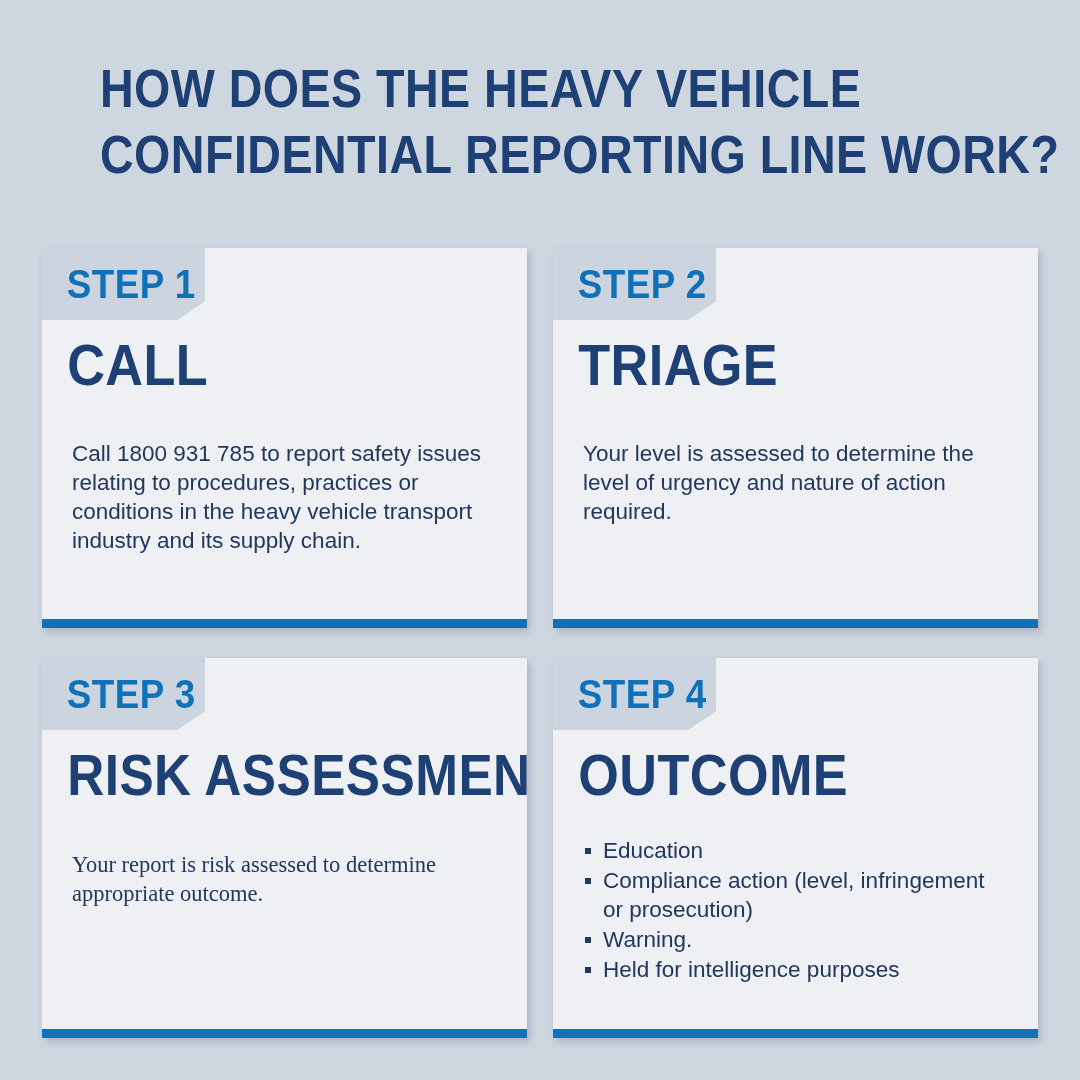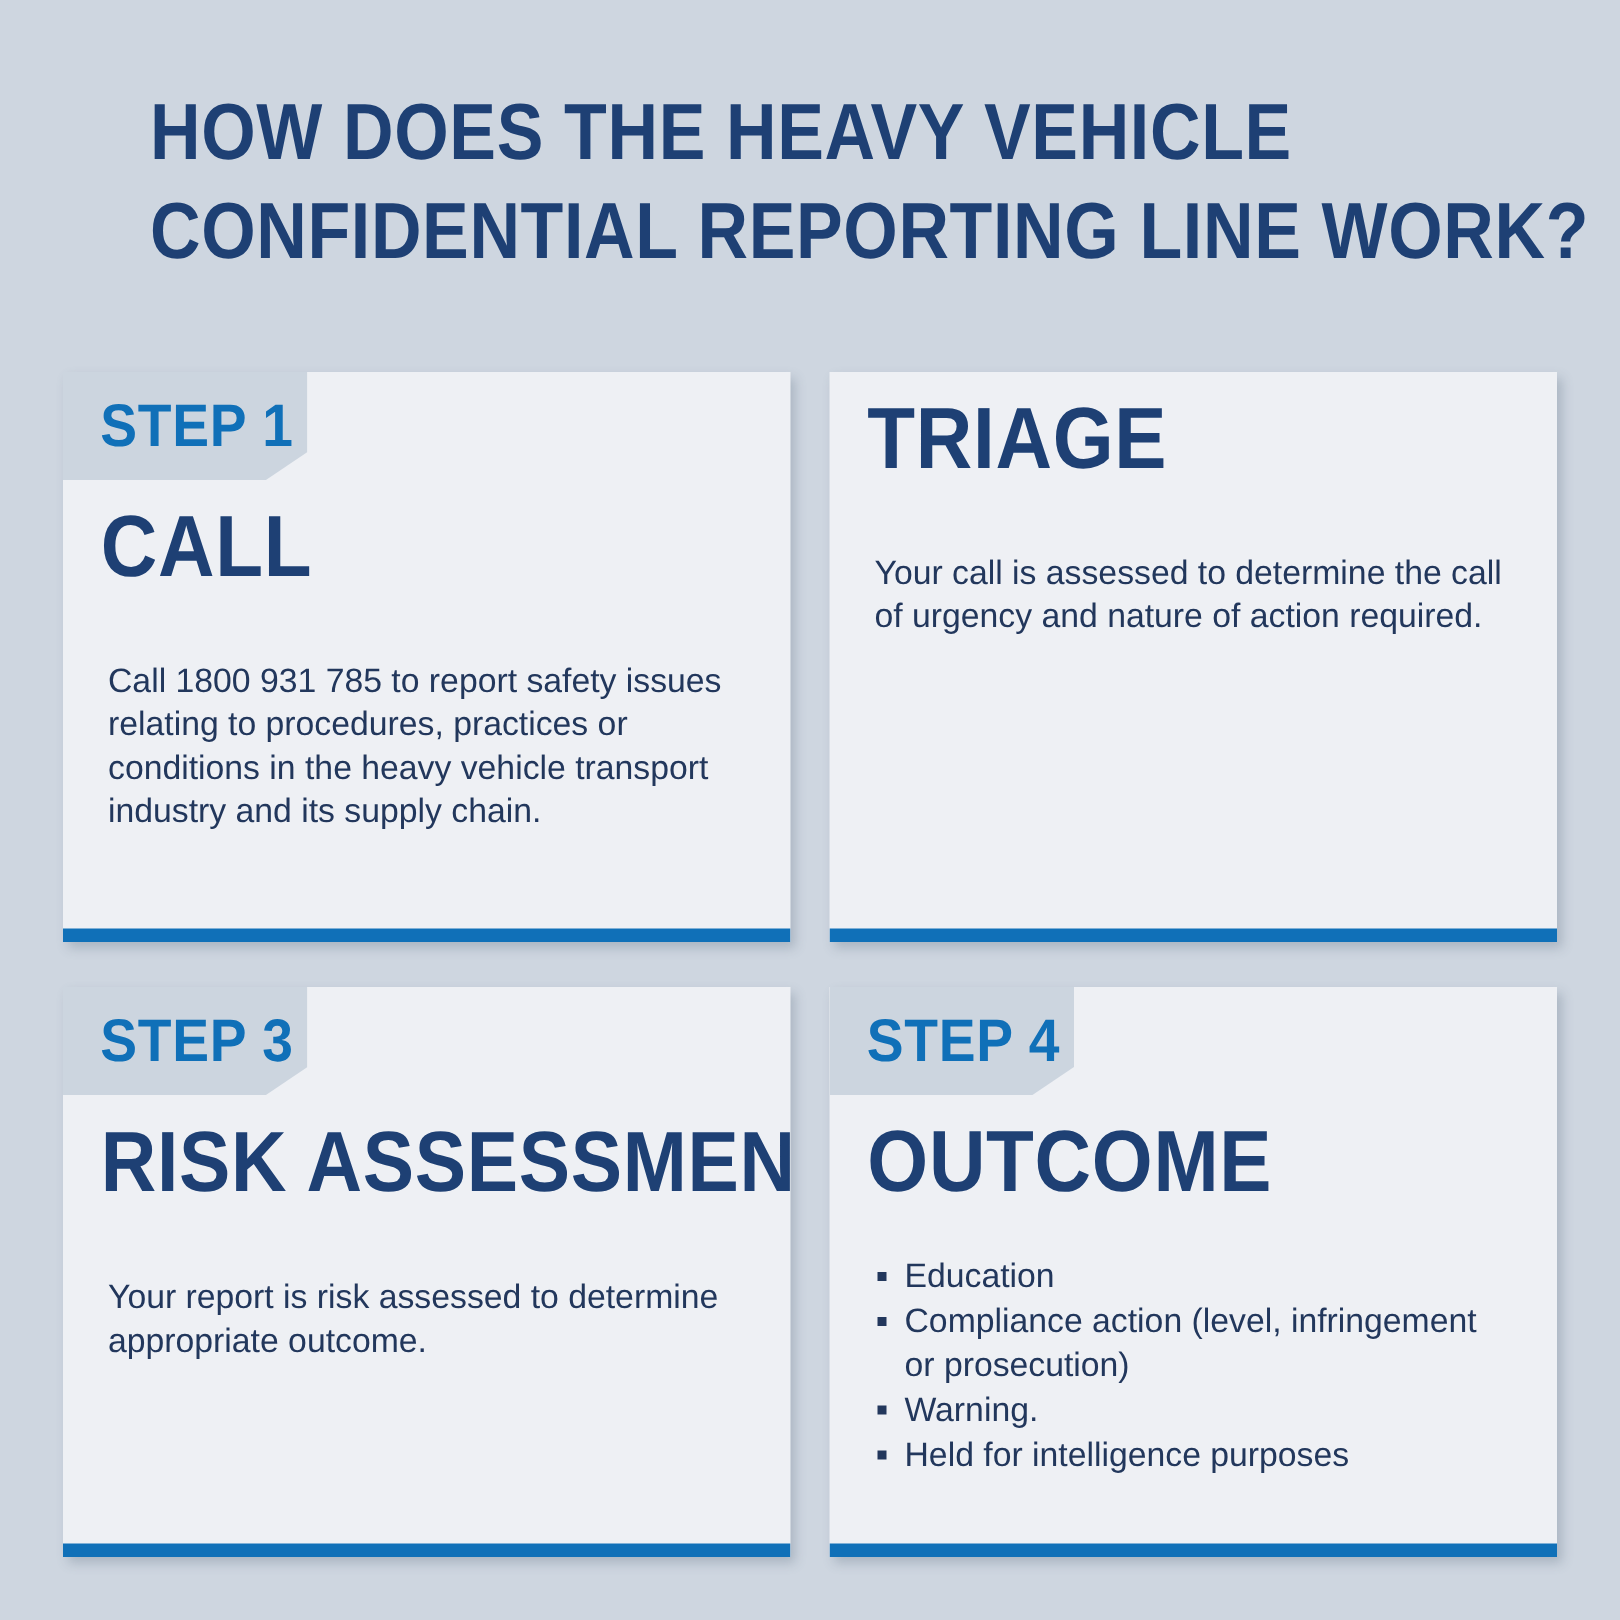--- a/index.html
+++ b/index.html
@@ -115,21 +115,21 @@
     font-size: 22.5px;
     line-height: 29px;
     padding: 0 34px 0 30px;
     flex: 1 1 auto;
   }
   .body-text {
     margin: 0;
   }
   .card.c1 .card-body { padding-top: 43px; }
   .card.c2 .card-body { padding-top: 43px; }
-  .card.c3 .card-body { padding-top: 44px; }
+  .card.c3 .card-body { padding-top: 44px; font-family: Liberation Serif, serif; }
   .card.c4 .card-body { padding-top: 30px; }
 
   .bullet-list {
     margin: 0;
     padding: 0;
     list-style: none;
   }
   .bullet-list li {
     position: relative;
     padding-left: 20px;
@@ -168,23 +168,26 @@
         <span class="step-label">STEP 1</span>
       </div>
       <div class="card-title">CALL</div>
       <div class="card-body">
         <p class="body-text">Call 1800 931 785 to report safety issues relating to procedures, practices or conditions in the heavy vehicle transport industry and its supply chain.</p>
       </div>
       <div class="card-accent"></div>
     </div>
 
     <div class="card c2">
+      <div class="step-banner">
+        <span class="step-label">STEP 2</span>
+      </div>
       <div class="card-title">TRIAGE</div>
       <div class="card-body">
-        <p class="body-text">Your call is assessed to determine the call of urgency and nature of action required.</p>
+        <p class="body-text">Your level is assessed to determine the level of urgency and nature of action required.</p>
       </div>
       <div class="card-accent"></div>
     </div>
 
     <div class="card c3">
       <div class="step-banner">
         <span class="step-label">STEP 3</span>
       </div>
       <div class="card-title wide">RISK ASSESSMENT</div>
       <div class="card-body">

